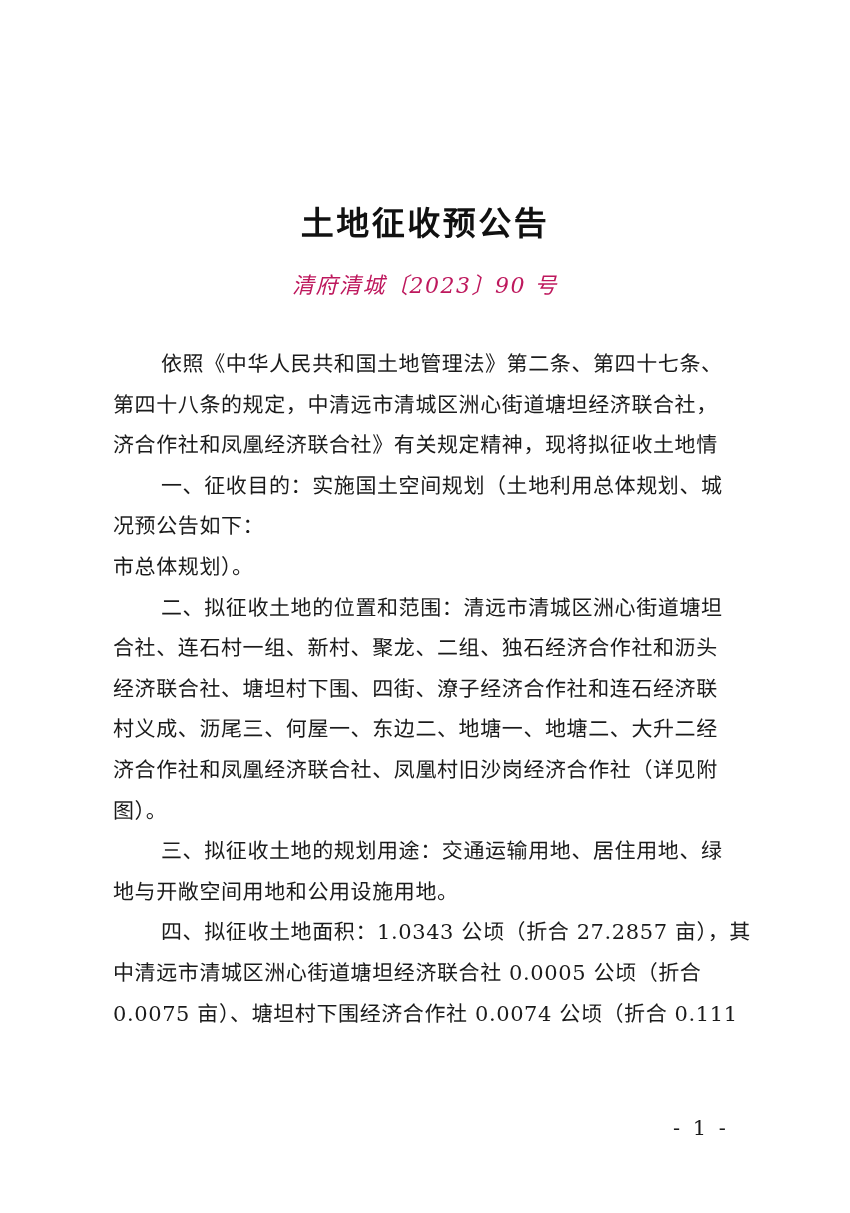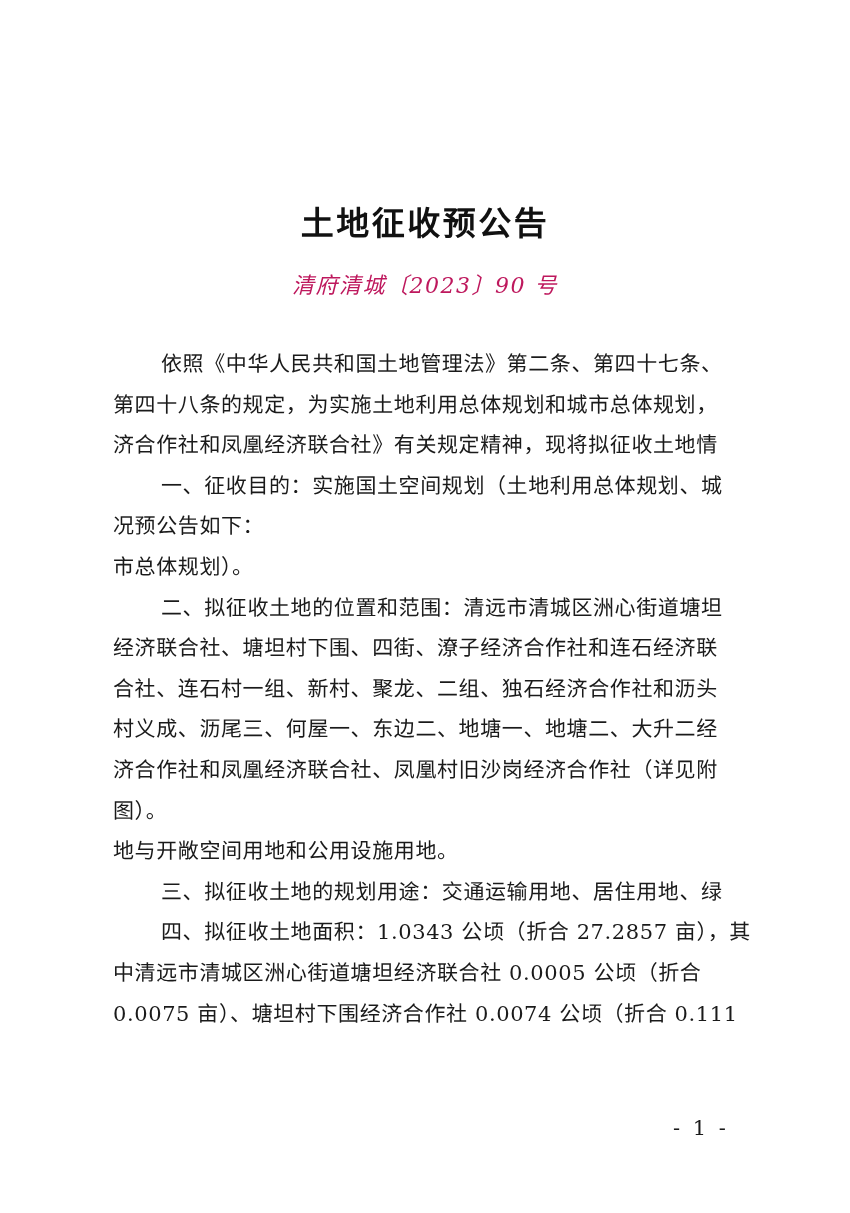--- a/index.html
+++ b/index.html
@@ -97,33 +97,33 @@
 <body>
 
 <div class="page">
 
   <h1 class="doc-title">土地征收预公告</h1>
 
   <div class="doc-number">清府清城〔2023〕90 号</div>
 
   <div class="body-block">
       <div class="body-line indent">依照《中华人民共和国土地管理法》第二条、第四十七条、</div>
-      <div class="body-line">第四十八条的规定，为实施土地利用总体规划和城市总体规划，</div>
+      <div class="body-line">第四十八条的规定，中清远市清城区洲心街道塘坦经济联合社，</div>
       <div class="body-line">济合作社和凤凰经济联合社》有关规定精神，现将拟征收土地情</div>
       <div class="body-line indent">一、征收目的：实施国土空间规划（土地利用总体规划、城</div>
       <div class="body-line">况预公告如下：</div>
       <div class="body-line">市总体规划）。</div>
       <div class="body-line indent">二、拟征收土地的位置和范围：清远市清城区洲心街道塘坦</div>
+      <div class="body-line">合社、连石村一组、新村、聚龙、二组、独石经济合作社和沥头</div>
       <div class="body-line">经济联合社、塘坦村下围、四街、潦子经济合作社和连石经济联</div>
-      <div class="body-line">合社、连石村一组、新村、聚龙、二组、独石经济合作社和沥头</div>
       <div class="body-line">村义成、沥尾三、何屋一、东边二、地塘一、地塘二、大升二经</div>
       <div class="body-line">济合作社和凤凰经济联合社、凤凰村旧沙岗经济合作社（详见附</div>
       <div class="body-line">图）。</div>
+      <div class="body-line indent">三、拟征收土地的规划用途：交通运输用地、居住用地、绿</div>
       <div class="body-line">地与开敞空间用地和公用设施用地。</div>
-      <div class="body-line indent">三、拟征收土地的规划用途：交通运输用地、居住用地、绿</div>
       <div class="body-line indent">四、拟征收土地面积：1.0343 公顷（折合 27.2857 亩），其</div>
       <div class="body-line">中清远市清城区洲心街道塘坦经济联合社 0.0005 公顷（折合</div>
       <div class="body-line">0.0075 亩）、塘坦村下围经济合作社 0.0074 公顷（折合 0.111</div>
     </div>
 
   <div class="page-footer">
     <span class="folio">- 1 -</span>
   </div>
 
 </div>

